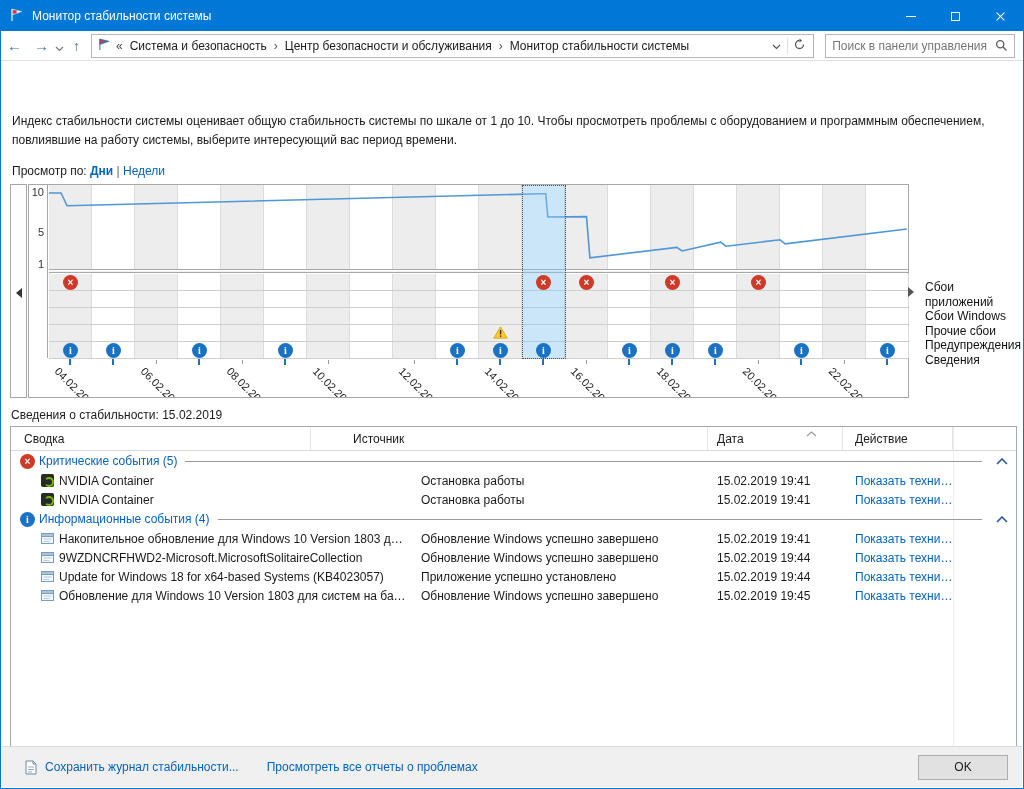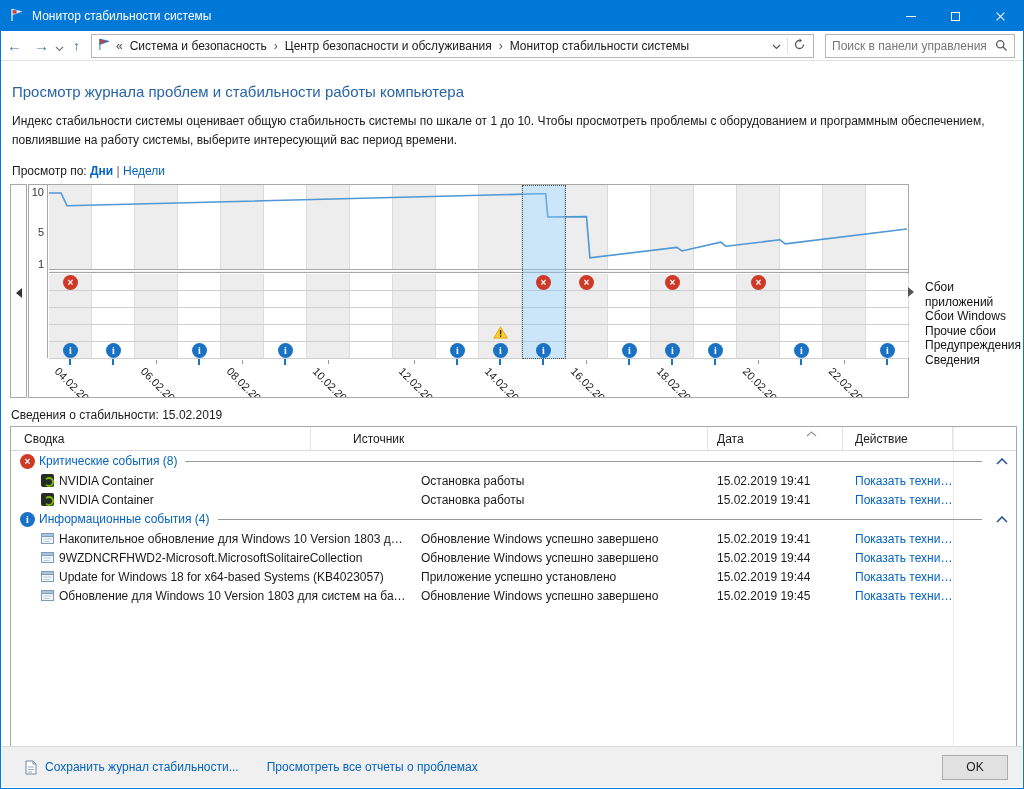--- a/index.html
+++ b/index.html
@@ -27,21 +27,21 @@
   .up-btn { color:#41719c; font-size:14px; padding:0 7px; cursor:pointer; }
   .addressbar { display:flex; align-items:center; height:24px; border:1px solid #b6b6b6; background:#fff; margin-left:4px; width:723px; }
   .addressbar .flag { margin:0 5px 0 6px; }
   .crumb-laquo { color:#444; margin-right:4px; }
   .crumb { padding:0 3px; cursor:pointer; white-space:nowrap;text-align:center; }
   .crumb-sep { color:#555; padding:0 4px; font-size:12px; }
   .addr-right { margin-left:auto; display:flex; align-items:center; }
   .addr-dd { padding:0 6px; cursor:pointer; }
   .addr-refresh { padding:0 7px 0 5px; border-left:1px solid #e0e0e0; cursor:pointer; }
   .searchbox { display:flex; align-items:center; height:24px; border:1px solid #b6b6b6; margin-left:11px; width:190px; }
-  .search-input { flex:1; border:none; outline:none; font:12px "Liberation Sans",sans-serif; color:#0f766e; padding:0 6px; }
+  .search-input { flex:1; border:none; outline:none; font:12px "Liberation Sans",sans-serif; color:#0f766e; padding:0 6px;text-align:right; }
   .search-input::placeholder { color:#767676; }
   .search-btn { padding:0 8px 0 2px; cursor:pointer; display:flex; }
 
   
   .content { position:absolute; top:61px; left:1px; right:1px; bottom:42px; background:#fff; }
   .page-title { position:absolute; top:21px; left:10px; font-size:15px; color:#2865a8; font-weight:400; }
   .page-desc { position:absolute; top:50px; left:10px; width:1000px; line-height:1.55; color:#1a1a1a; }
   .view-row { position:absolute; top:102px; left:10px; right:10px; display:flex; justify-content:space-between; }
   .link { color:#0563c1; cursor:pointer; text-decoration:none; }
   .view-days { font-weight:bold; }
@@ -95,21 +95,21 @@
   .c-date { width:135px; padding-left:9px; }
   .c-action { width:110px; padding-left:12px; color:#0563c1; cursor:pointer; }
   .nv-icon { width:13px; height:13px; background:#262b26; border-radius:2px; margin-right:5px; flex:none; position:relative; }
   .nv-icon::after { content:""; position:absolute; left:3px; top:3px; width:6px; height:6px; border:2px solid #76b900; border-radius:50%; border-left-color:transparent; }
   .grp-icn { margin-left:9px; display:flex; flex:none; }
 
   
   .footer { position:absolute; left:1px; right:1px; bottom:1px; height:41px; background:#f0f0f0; border-top:1px solid #dadada; display:flex; align-items:center; }
   .save-icn { margin:0 7px 0 22px; display:flex; }
   .footer .link2 { margin-left:28px; }
-  .ok-btn { margin-left:auto; margin-right:14px; width:66px; height:25px; background:#e1e1e1; border:1px solid #adadad; font:12px "Liberation Sans",sans-serif; color:#1a1a1a; cursor:pointer; }
+  .ok-btn { margin-left:auto; margin-right:14px; width:90px; height:25px; background:#e1e1e1; border:1px solid #adadad; font:12px "Liberation Sans",sans-serif; color:#1a1a1a; cursor:pointer; }
 </style>
 </head>
 <body>
 
 <div class="window">
 
   <div class="titlebar">
     <span class="flag">
       <svg width="14" height="14" viewBox="0 0 14 14">
           <path d="M2 1 L2 13" stroke="#cfe3f5" stroke-width="1.4"></path>
@@ -169,21 +169,20 @@
       <span class="search-btn">
         <svg width="13" height="13" viewBox="0 0 13 13">
             <circle cx="5.2" cy="5.2" r="3.6" fill="none" stroke="#5a5a5a" stroke-width="1.3"></circle>
             <line x1="8" y1="8" x2="11.5" y2="11.5" stroke="#5a5a5a" stroke-width="1.3"></line>
           </svg>
       </span>
     </div>
   </div>
 
   <div class="content">
-    <h1 class="page-title">Просмотр журнала проблем и стабильности работы компьютера</h1>
     <p class="page-desc">Индекс стабильности системы оценивает общую стабильность системы по шкале от 1 до 10. Чтобы просмотреть проблемы с оборудованием и программным обеспечением, повлиявшие на работу системы, выберите интересующий вас период времени.</p>
 
     <div class="view-row">
       <span>
         <span>Просмотр по:</span>
         <span class="link view-days">Дни</span>
         <span class="pipe">|</span>
         <span class="link">Недели</span>
       </span>
     </div>
@@ -422,21 +421,21 @@
               </svg></span>
           </div>
           <div class="th" style="width: 110px; padding-left: 12px;">
             <span>Действие</span>
           </div>
         </div>
       <div class="chev-colline"></div>
       <div class="tbody" id="tbody">
           <div class="grow">
             <span class="crit-icon grp-icn" style="width: 15px; height: 15px; display: flex; align-items: center; justify-content: center;">×</span>
-            <span class="glabel">Критические события (8)</span>
+            <span class="glabel">Критические события (5)</span>
             <div class="gline"></div>
             <span class="gchev">
               <svg width="12" height="7" viewBox="0 0 12 7">
                 <polyline points="1,6 6,1 11,6" fill="none" stroke="#2b579a" stroke-width="1.6"></polyline>
               </svg>
             </span>
           </div>
           <div class="erow">
             <div class="cell c-source" style="width: 397px;">
               <span class="nv-icon"></span>

